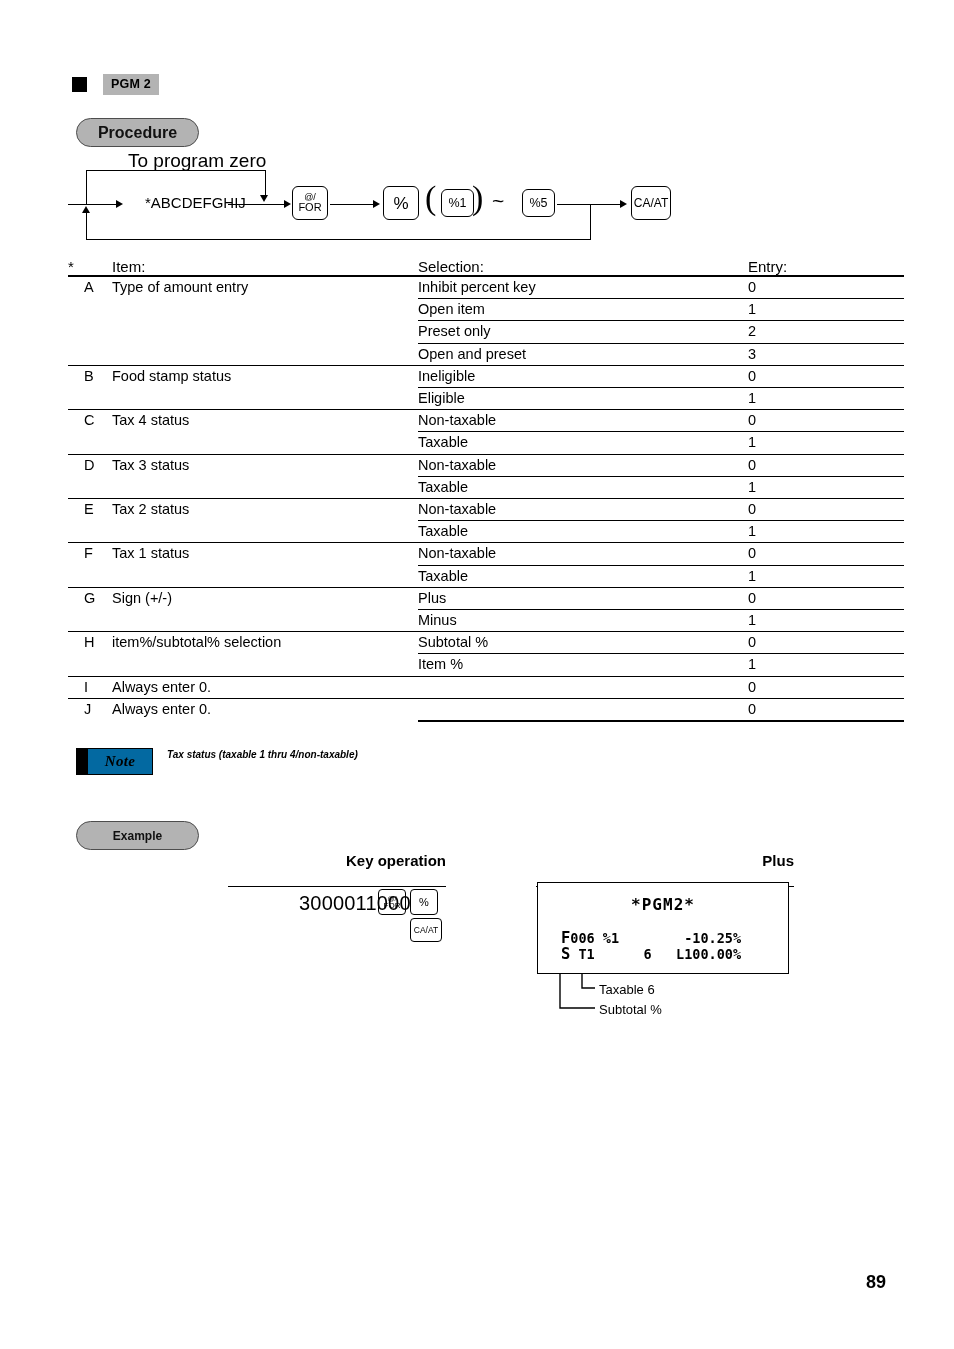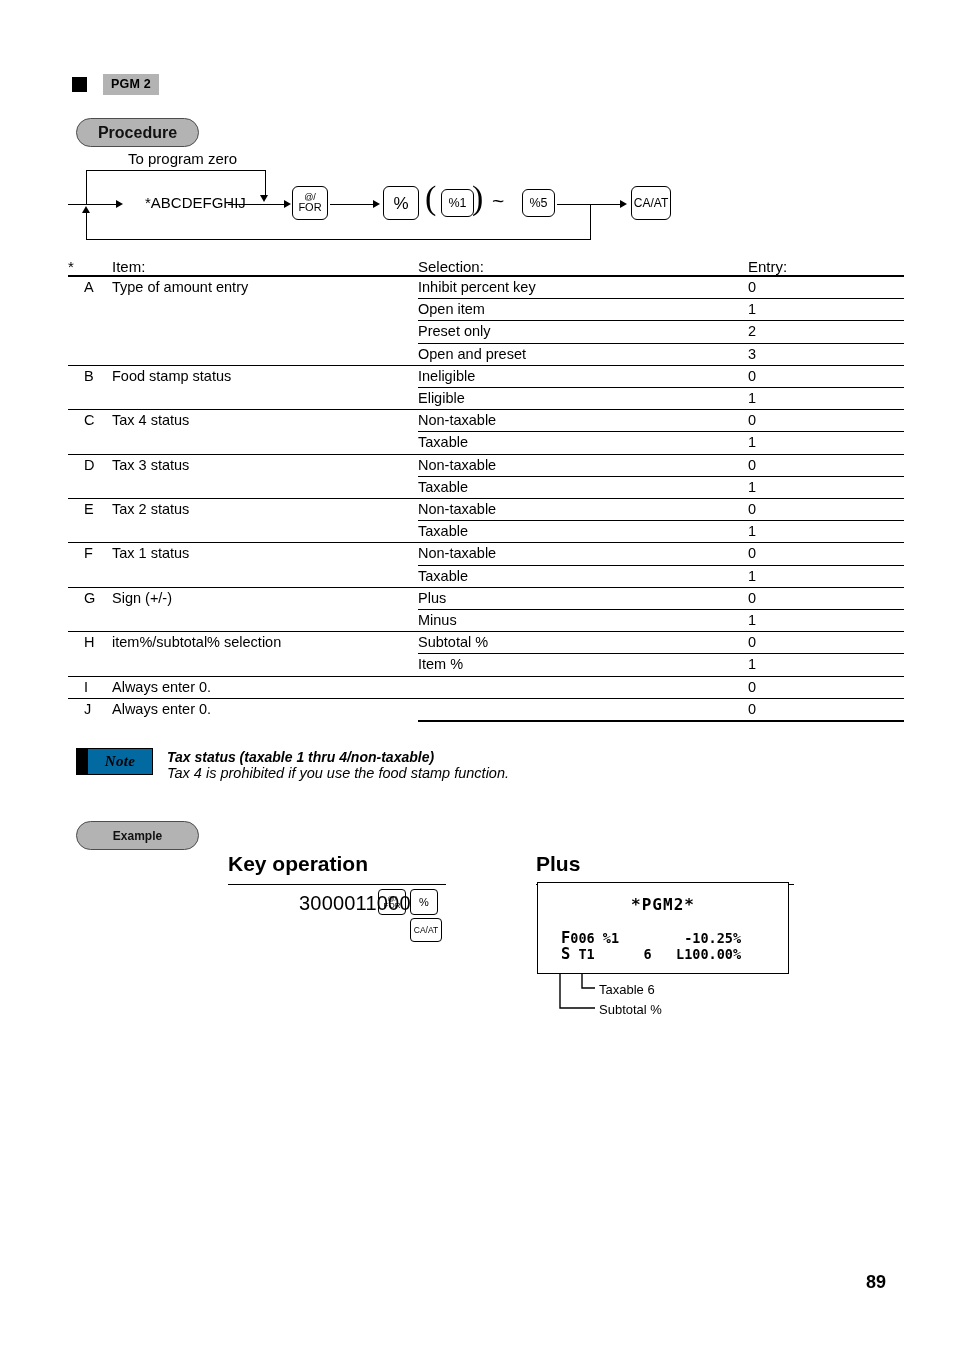--- a/index.html
+++ b/index.html
@@ -77,21 +77,21 @@
   
   #procedure-diagram {
     position: absolute;
     left: 60px;
     top: 150px;
     width: 680px;
     height: 105px;
   }
   .flow-label {
     position: absolute;
-    font-size: 15px;
+    font-size: 19px;
     white-space: nowrap;
   }
   #to-program-zero { left: 68px; top: 0px; }
   #abcdefghij { left: 85px; top: 44px; font-size: 15px; }
 
   .key {
     position: absolute;
     box-sizing: border-box;
     border: 1.3px solid #000;
     border-radius: 6px;
@@ -220,48 +220,48 @@
     flex: 1;
     text-align: center;
     font-style: italic;
     font-weight: bold;
     font-size: 15px;
     font-family: "Liberation Serif", serif;
     letter-spacing: 0.3px;
   }
   #note-text { padding-top: 1px; }
   #note-title {
-    font-size: 14px;
+    font-size: 10px;
     font-weight: bold;
     font-style: italic;
-    margin-bottom: 0;
+    margin-bottom: 8px;
   }
   #note-body {
     font-size: 14.5px;
     font-style: italic;
   }
 
   
   #keyop-block {
     position: absolute;
     left: 228px;
     top: 852px;
     width: 218px;
   }
   #printhead-block {
     position: absolute;
     left: 536px;
     top: 852px;
     width: 258px;
   }
   .colhead {
-    text-align: left;
-    font-weight: bold;
-    font-size: 21px;
-    padding-bottom: 8px;
+    text-align: right;
+    font-weight: bold;
+    font-size: 15px;
+    padding-bottom: 17px;
     border-bottom: 1.6px solid #000;
   }
 
   #keyop-row {
     position: absolute;
     left: 228px;
     top: 886px;
     width: 220px;
     height: 60px;
   }
@@ -509,21 +509,20 @@
   </table>
 </div>
 
 <div id="note-block">
   <div id="note-tag">
     <span class="blk"></span>
     <span class="nlabel">Note</span>
   </div>
   <div id="note-text">
     <div id="note-title">Tax status (taxable 1 thru 4/non-taxable)</div>
-    <div id="note-body">Tax 4 is prohibited if you use the food stamp function.</div>
   </div>
 </div>
 
 <div class="pill" id="example-pill">Example</div>
 
 <div id="keyop-block">
   <div class="colhead">Key operation</div>
 </div>
 
 <div id="keyop-row">

